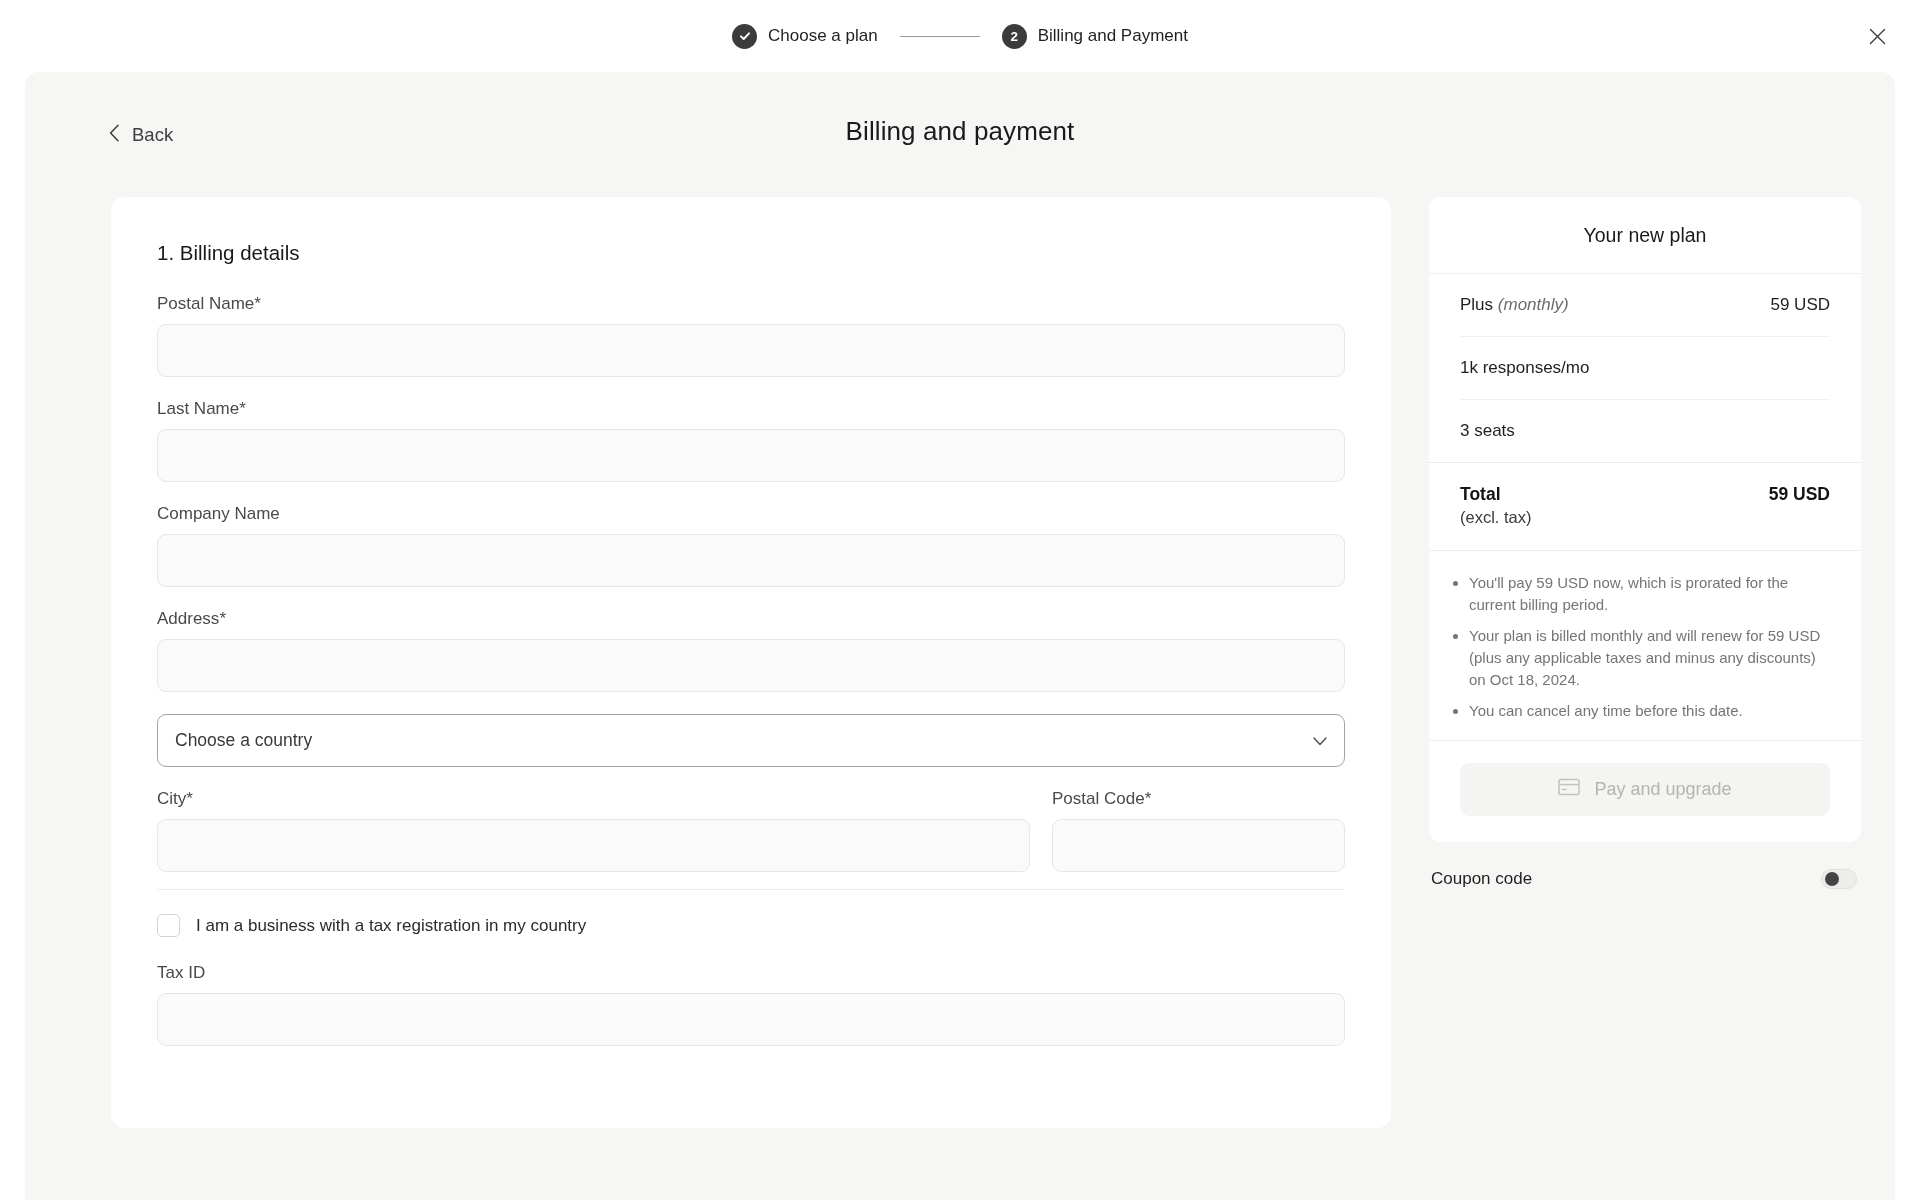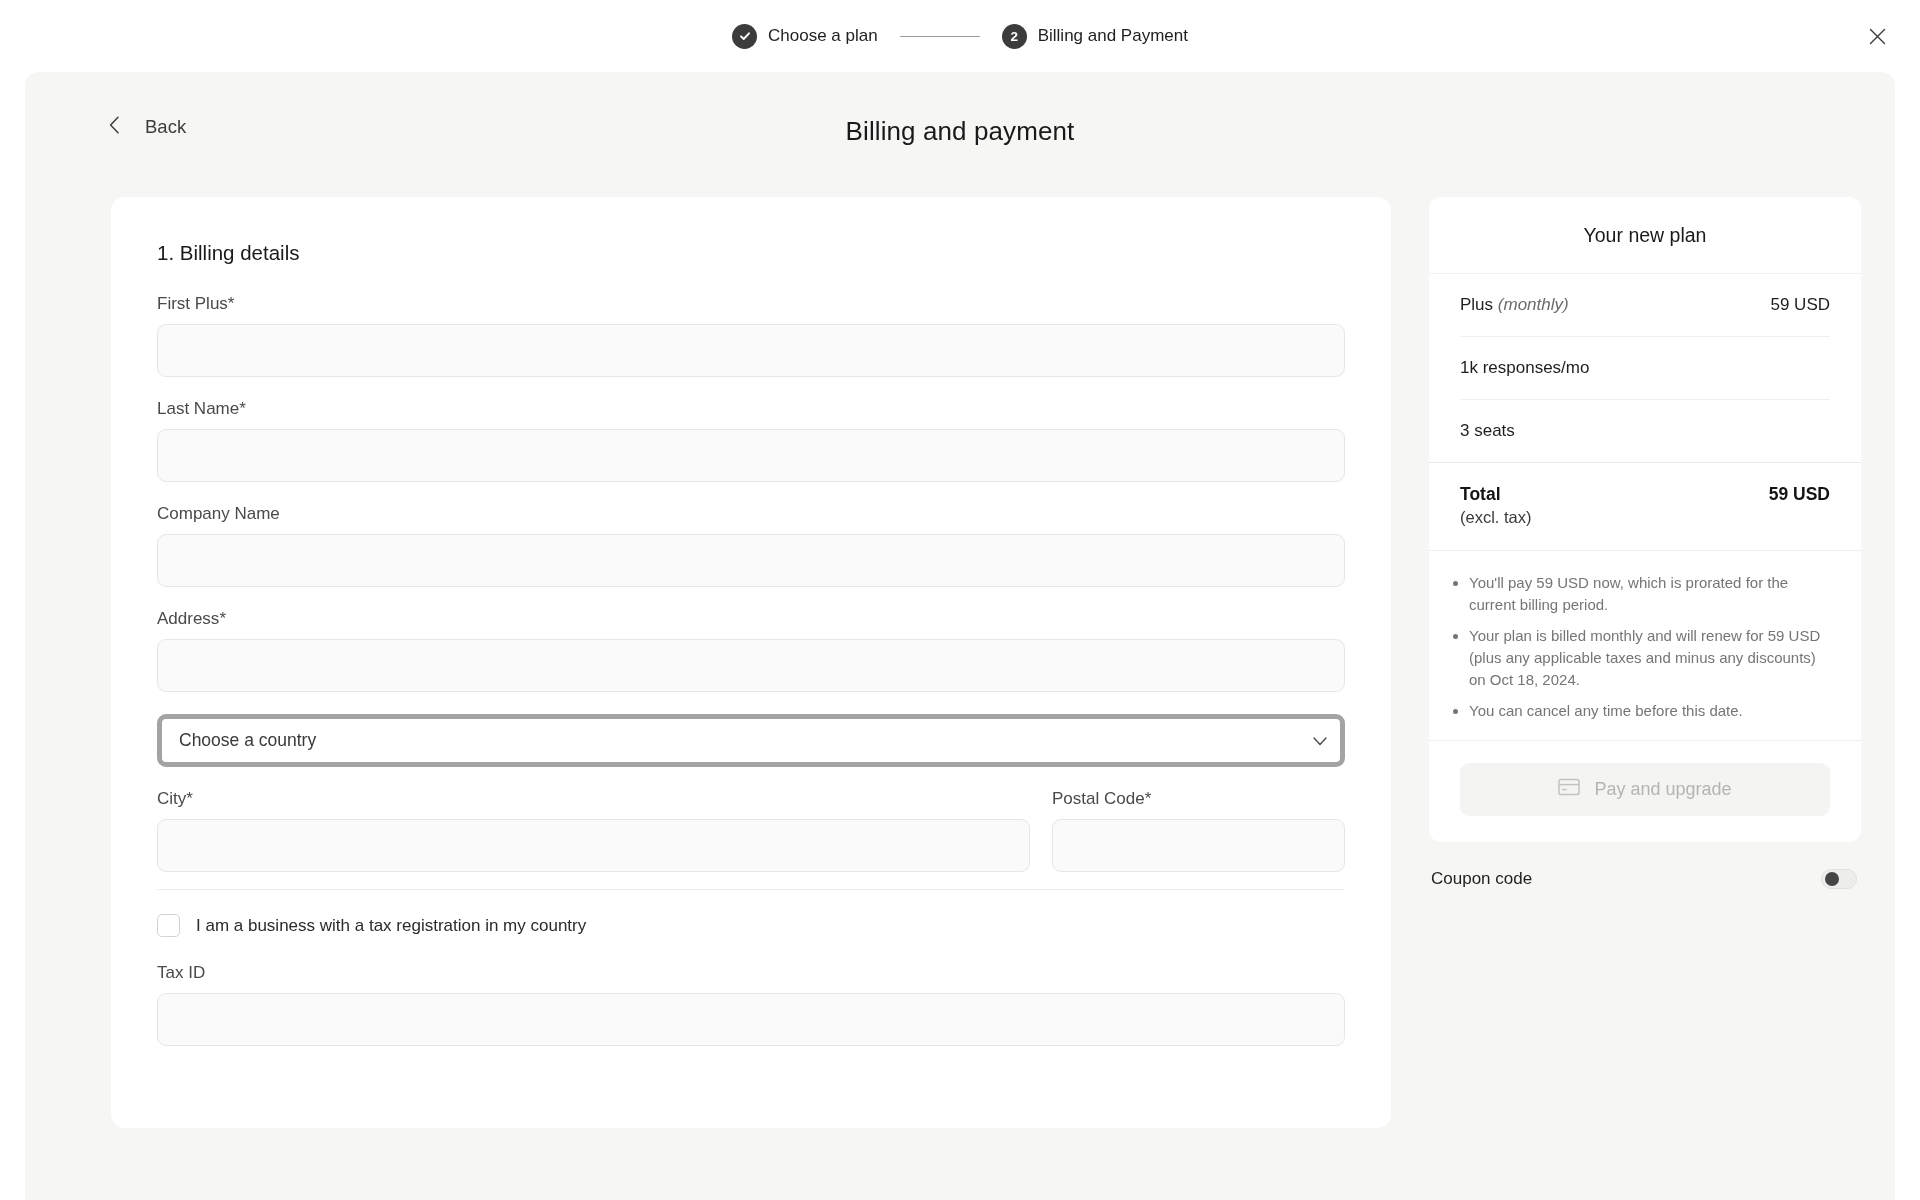--- a/index.html
+++ b/index.html
@@ -93,24 +93,24 @@
   }
 
   .page-header {
     position: relative;
     height: 125px;
   }
 
   .back-btn {
     position: absolute;
     left: 84px;
-    top: 44px;
-    display: flex;
-    align-items: center;
-    gap: 25px;
+    top: 52px;
+    display: flex;
+    align-items: center;
+    gap: 12px;
     cursor: pointer;
     color: #3d3d3d;
   }
   .back-label {
     font-size: 18.5px;
     color: #3d3d3d;
   }
 
   .page-title {
     position: absolute;
@@ -169,21 +169,21 @@
     color: #1f1f1f;
     outline: none;
   }
   .input::placeholder { color: #8a8a8a; }
 
   .select-wrap { position: relative; }
   .select-box {
     width: 100%;
     height: 53px;
     background: #ffffff;
-    border: 5px solid #a3a3a3;
+    border: 1px solid #a3a3a3;
     border-radius: 9px;
     padding: 0 17px;
     display: flex;
     align-items: center;
     font-size: 17.5px;
     color: #3a3a3a;
     cursor: pointer;
   }
   .select-chevron {
     position: absolute;
@@ -387,21 +387,21 @@
   </div>
 
   <div class="content">
 
     <div class="form-card">
 
       <div class="section-title">1. Billing details</div>
 
       <div class="field">
         <label class="field-label">
-          <span>First Plus</span><span class="req">*</span>
+          <span>Postal Name</span><span class="req">*</span>
         </label>
         <input class="input" type="text" placeholder="" style="">
       </div>
 
       <div class="field">
         <label class="field-label">
           <span>Last Name</span><span class="req">*</span>
         </label>
         <input class="input" type="text" placeholder="" style="">
       </div>

